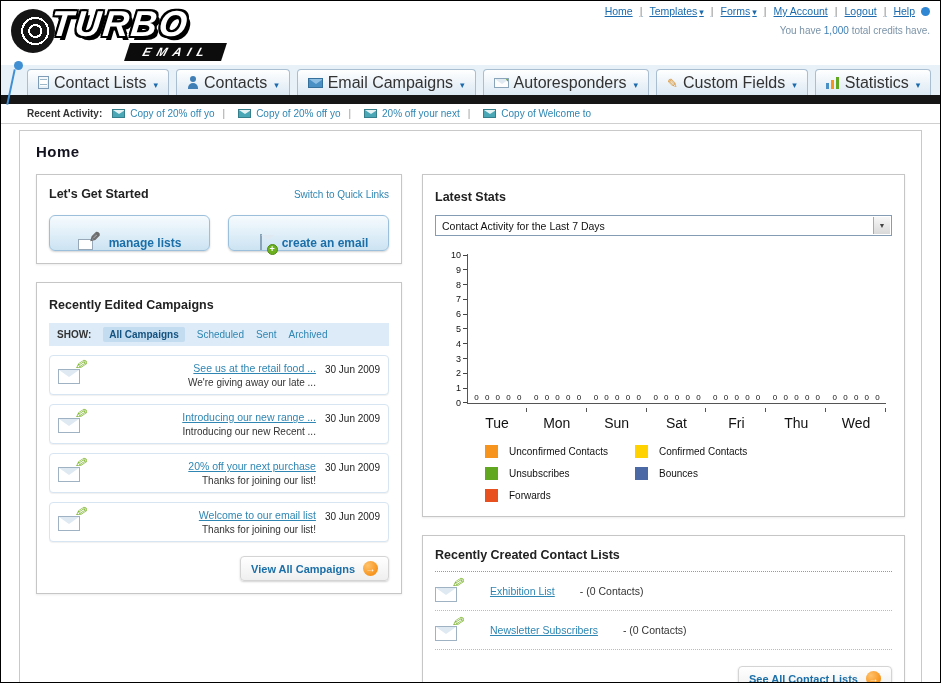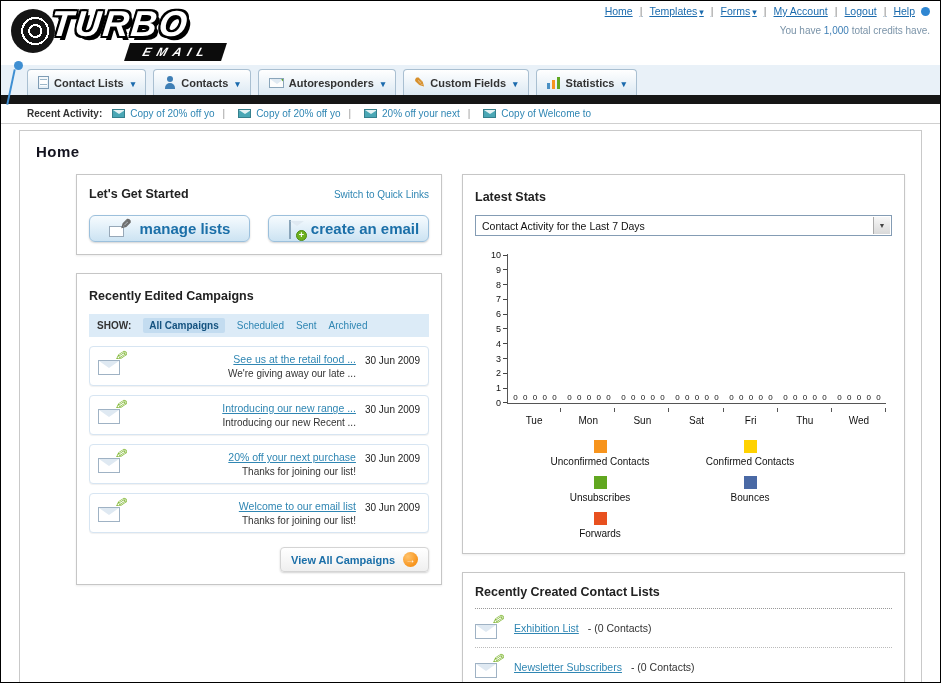--- a/index.html
+++ b/index.html
@@ -26,21 +26,21 @@
   .top-link:not(:first-child)::before { content:"|"; color:#888; margin:0 7px; text-decoration:none; display:inline-block; }
   .caret::before { content:"▾"; font-size:9px; margin-left:2px; color:#1a6aad; }
   .help-dot { width:9px; height:9px; border-radius:50%; background:#2f86d2; margin-left:6px; display:inline-block; }
   .status-lines { margin-top:6px; font-size:10px; color:#7a93a8; line-height:1.5; }
   .status-time, .credits-value { color:#3e7fb5; }
 
   
   .nav-row { height:30px; background:#e9f1f8; display:flex; align-items:flex-end; gap:7px; padding:0 0 0 26px; }
   .tab { height:26px; border:1px solid #a9bfd1; border-bottom:none; border-radius:4px 4px 0 0;
     background:linear-gradient(#ffffff,#dce9f3); display:flex; align-items:center; gap:5px; padding:0 10px;
-    font-size:11px; font-weight:bold; color:#333; cursor:pointer; }
+    font-size:16px; font-weight:normal; color:#333; cursor:pointer; }
   .black-bar { height:9px; background:#161616; }
 
   
   .icon-list { width:11px; height:13px; border:1px solid #7e9cb5; background:#fff;
     background-image:repeating-linear-gradient(#ffffff 0 2px, #9db7c9 2px 3px, #ffffff 3px 5px); background-clip:content-box; padding:2px 1px; }
   .icon-person { width:12px; height:13px; position:relative; }
   .icon-person::before { content:""; position:absolute; left:3px; top:0; width:6px; height:6px; border-radius:50%; background:#3f7fb5; }
   .icon-person::after { content:""; position:absolute; left:1px; bottom:0; width:10px; height:6px; border-radius:5px 5px 0 0; background:#3f7fb5; }
   .env { width:15px; height:10px; background:#fdfdfd; border:1px solid #8aa5ba; position:relative; overflow:hidden; }
   .env::before { content:""; position:absolute; left:0; top:0; border-left:7px solid transparent; border-right:7px solid transparent; border-top:5px solid #dfe9f2; }
@@ -59,32 +59,32 @@
   .ra-list { display:flex; align-items:center; }
   .ra-item { display:flex; align-items:center; gap:5px; font-size:10px; color:#2f86b3; cursor:pointer; }
   .ra-item:not(:first-child)::before { content:"|"; color:#999; margin:0 8px; }
   .ra-icon { width:13px; height:9px; background:#4aa7b5; border:1px solid #357f8c; position:relative; overflow:hidden; flex:0 0 auto; }
   .ra-icon::before { content:""; position:absolute; left:0; top:0; border-left:6px solid transparent; border-right:6px solid transparent; border-top:4px solid rgba(255,255,255,.85); }
 
   
   .content { margin:6px 18px 0; border:1px solid #c9c9c9; background:#fff; padding:10px 16px 22px; min-height:528px; }
   .page-title { font-size:15px; font-weight:bold; color:#13131f; letter-spacing:.5px; margin:2px 0 14px; }
   .columns { display:flex; gap:20px; align-items:flex-start; }
-  .left-col { width:366px; flex:0 0 auto;margin-left:40px; }
+  .left-col { width:366px; flex:0 0 auto; }
   .right-col { flex:1; }
   .panel { border:1px solid #c6c6c6; background:#fff; box-shadow:0 1px 2px rgba(0,0,0,.08); padding:12px; }
   .panel-title { font-size:12.5px; font-weight:bold; color:#222; }
 
   
   .gs-head { display:flex; justify-content:space-between; align-items:baseline; }
   .gs-link { font-size:10px; color:#2f86b3; cursor:pointer; }
   .gs-buttons { display:flex; gap:18px; margin-top:14px; }
-  .gs-btn { flex:1; height:27px; border:1px solid #9cc0dc; border-radius:6px;
+  .gs-btn { flex:1; height:36px; border:1px solid #9cc0dc; border-radius:6px;
     background:linear-gradient(#f6fbfe 0%, #dfeef8 55%, #cce3f2 100%); box-shadow:0 1px 2px rgba(0,0,0,.18);
-    display:flex; align-items:center; justify-content:center; gap:9px; color:#1b6fa8; font-weight:bold; font-size:15px;
+    display:flex; align-items:flex-end; justify-content:center; gap:9px; color:#1b6fa8; font-weight:bold; font-size:12px;
     font-family:"Liberation Sans", sans-serif; cursor:pointer; }
   .icon-manage { position:relative; width:22px; height:16px; }
   .icon-manage .sheet { position:absolute; left:0; bottom:0; width:15px; height:11px; background:#fff; border:1px solid #97a8b8; }
   .icon-manage::after { content:"✎"; position:absolute; right:-1px; top:-5px; font-size:14px; color:#6b6b6b; transform:scaleX(-1); }
   .icon-create { position:relative; width:24px; height:15px; }
   .plus-badge { position:absolute; right:-5px; bottom:-5px; width:11px; height:11px; background:#6db11f; border:1px solid #4e8c12;
     border-radius:50%; color:#fff; font-size:9px; line-height:9px; text-align:center; }
   .plus-badge::before { content:"+"; }
 
   
@@ -121,29 +121,29 @@
   .chart-flex { display:flex; }
   .y-axis { width:26px; height:158px; margin-top:-4px; display:flex; flex-direction:column; justify-content:space-between; align-items:flex-end; font-size:9px; color:#111; }
   .ytick { display:flex; align-items:center; }
   .ytick::after { content:""; width:4px; height:1px; background:#444; margin-left:2px; display:inline-block; }
   .plot { flex:1; height:150px; border-left:1px solid #555; border-bottom:1px solid #555; position:relative; }
   .zero-row { position:absolute; left:0; right:0; bottom:1px; display:flex; }
   .val-group { flex:1; display:flex; justify-content:space-evenly; font-size:8px; color:#111; }
   .tick-row { display:flex; margin-left:26px; height:4px; }
   .tick-cell { flex:1; border-right:1px solid #555; }
   .cat-row { display:flex; margin-left:26px; margin-top:3px; }
-  .cat-cell { flex:1; text-align:center; font-size:10px; color:#111; }
+  .cat-cell { flex:1; text-align:center; font-size:14px; color:#111; }
   .legend { margin:14px 0 2px 44px; display:flex; flex-wrap:wrap; row-gap:9px; }
-  .legend-item { width:150px; display:flex; align-items:center; gap:3px; font-size:10px; color:#111;flex-direction:column; }
+  .legend-item { width:150px; display:flex; align-items:center; gap:11px; font-size:10px; color:#111; }
   .legend-swatch { width:13px; height:13px; display:inline-block; flex:0 0 auto; }
 
   
   .lists-panel { margin-top:18px; }
   .lists-panel .panel-title { display:block; border-bottom:1px dotted #999; padding-bottom:9px; }
-  .list-item { display:flex; align-items:center; gap:9px; padding:8px 0; border-bottom:1px dotted #bbb; }
+  .list-item { display:flex; align-items:center; gap:25px; padding:8px 0; border-bottom:1px dotted #bbb; }
   .list-name { font-size:10.5px; color:#2f86b3; text-decoration:underline; cursor:pointer; }
   .list-detail { font-size:10.5px; color:#333; }
   .see-all-row { margin-top:16px; display:flex; justify-content:flex-end; }
 </style>
 </head>
 <body>
 
 <div class="page">
 
   <header class="top-header">
@@ -190,20 +190,25 @@
 
   <nav class="nav-row">
     <div class="tab">
       <span class="icon-list"></span>
       <span>Contact Lists</span>
       <span class="caret"></span>
     </div>
     <div class="tab">
       <span class="icon-person"></span>
       <span>Contacts</span>
+      <span class="caret"></span>
+    </div>
+    <div class="tab">
+      <span class="env blue"></span>
+      <span>Email Campaigns</span>
       <span class="caret"></span>
     </div>
     <div class="tab">
       <span class="env icon-auto">
           <span class="loop"></span>
         </span>
       <span>Autoresponders</span>
       <span class="caret"></span>
     </div>
     <div class="tab">

